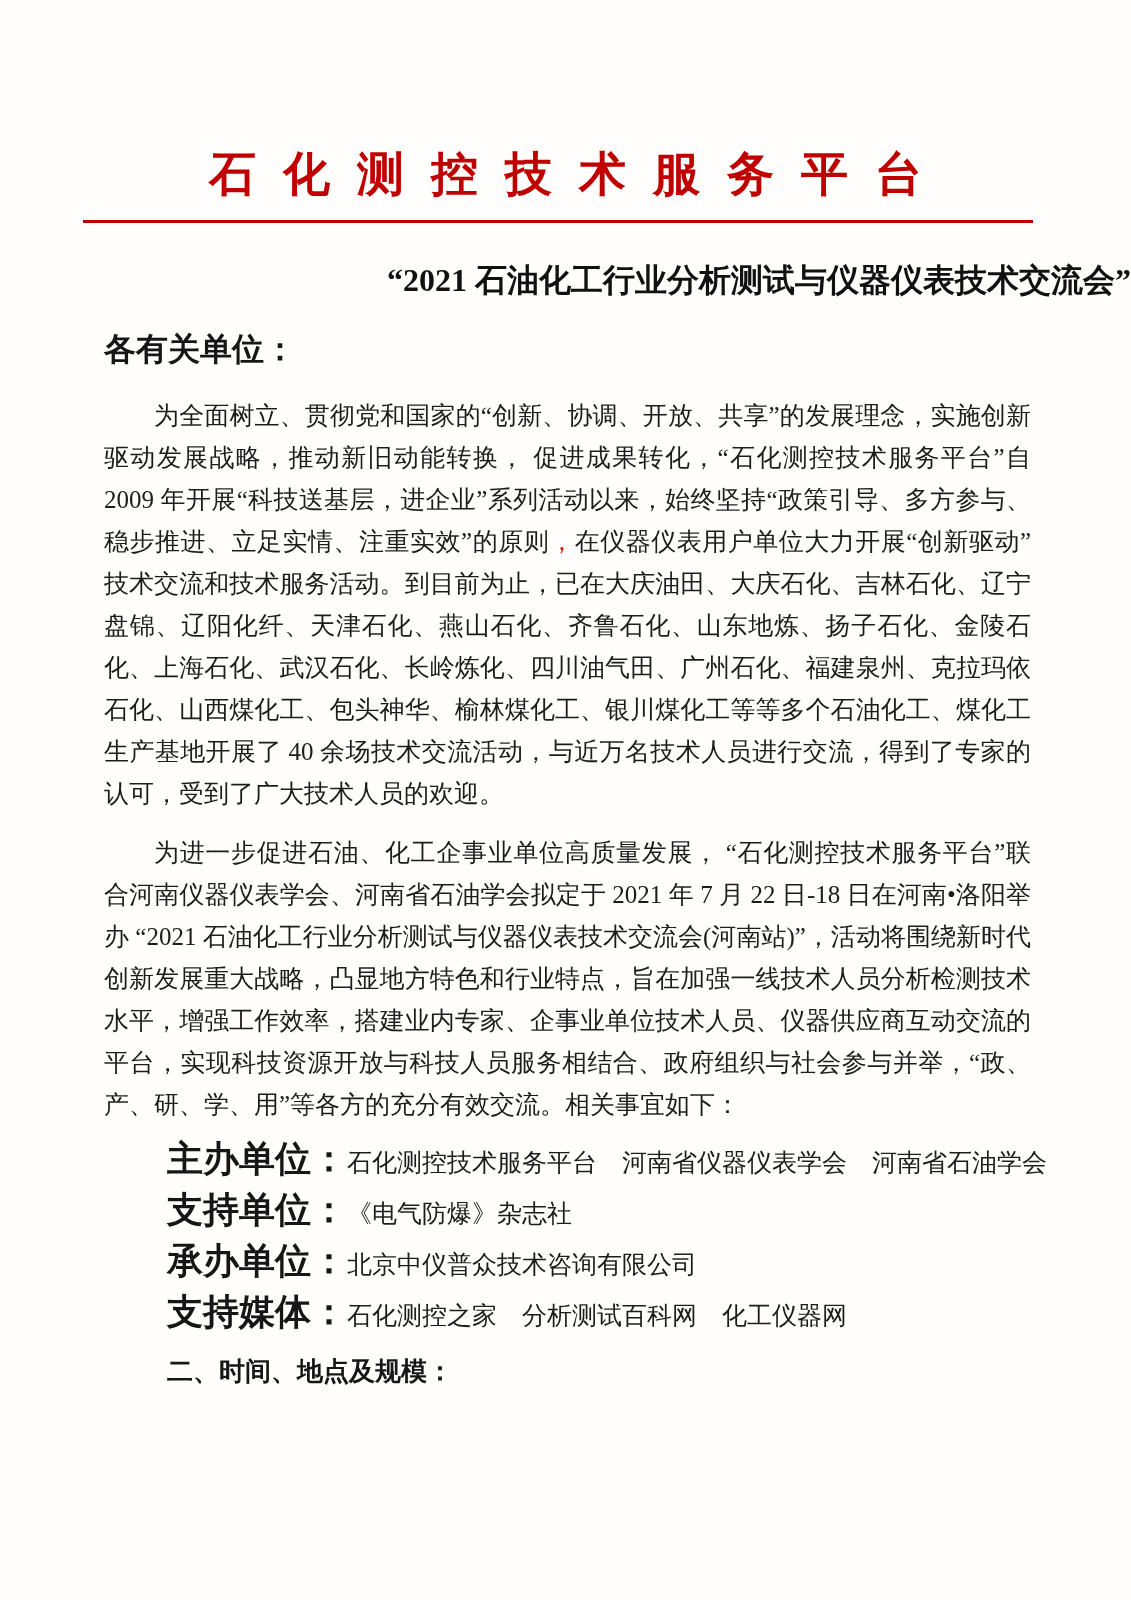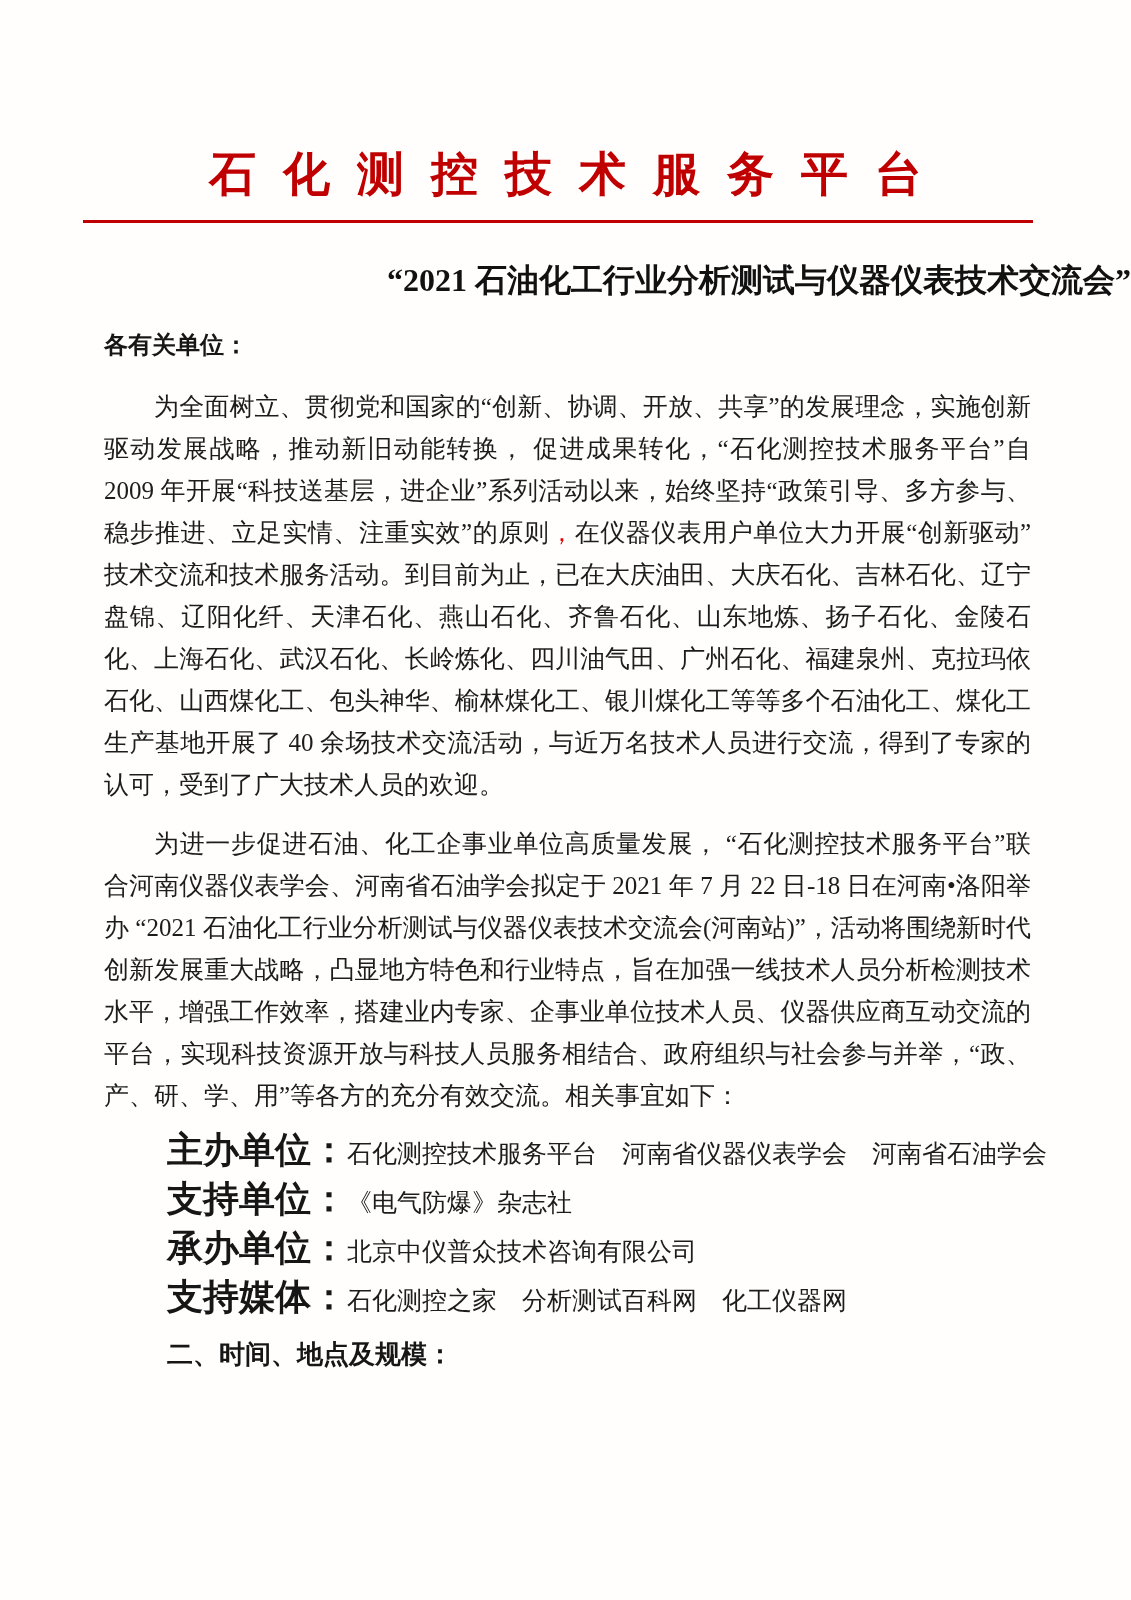--- a/index.html
+++ b/index.html
@@ -50,21 +50,21 @@
   }
   .notice-title.line1 { margin-top: 40px; }
   .notice-title.line2 { margin-top: 25px; }
   
   .content {
     margin: 0 100px 0 104px; 
   }
   .salutation {
     margin: 33px 0 0 0;
     font-family: "Liberation Sans", "DejaVu Sans", sans-serif;
-    font-size: 24px;
+    font-size: 32px;
     font-weight: 700;
     line-height: 1.15;
     color: #161616;
   }
   .body-para {
     margin: 0;
     font-size: 25px;
     line-height: 42px;
     text-align: justify;
     text-indent: 2em;
@@ -94,21 +94,21 @@
     line-height: 45px;
     white-space: nowrap;
   }
   .org-label {
     font-family: "Liberation Sans", "DejaVu Sans", sans-serif;
     font-weight: 700;
     font-size: 36px;
     color: #161616;
   }
   .org-value {
-    font-family: Liberation Sans, sans-serif;
+    font-family: Liberation Mono, monospace;
     color: #1c1c1c;
   }
 </style>
 </head>
 <body>
 
 <div class="page">
 
   <h1 class="banner-title">石化测控技术服务平台</h1>
 

